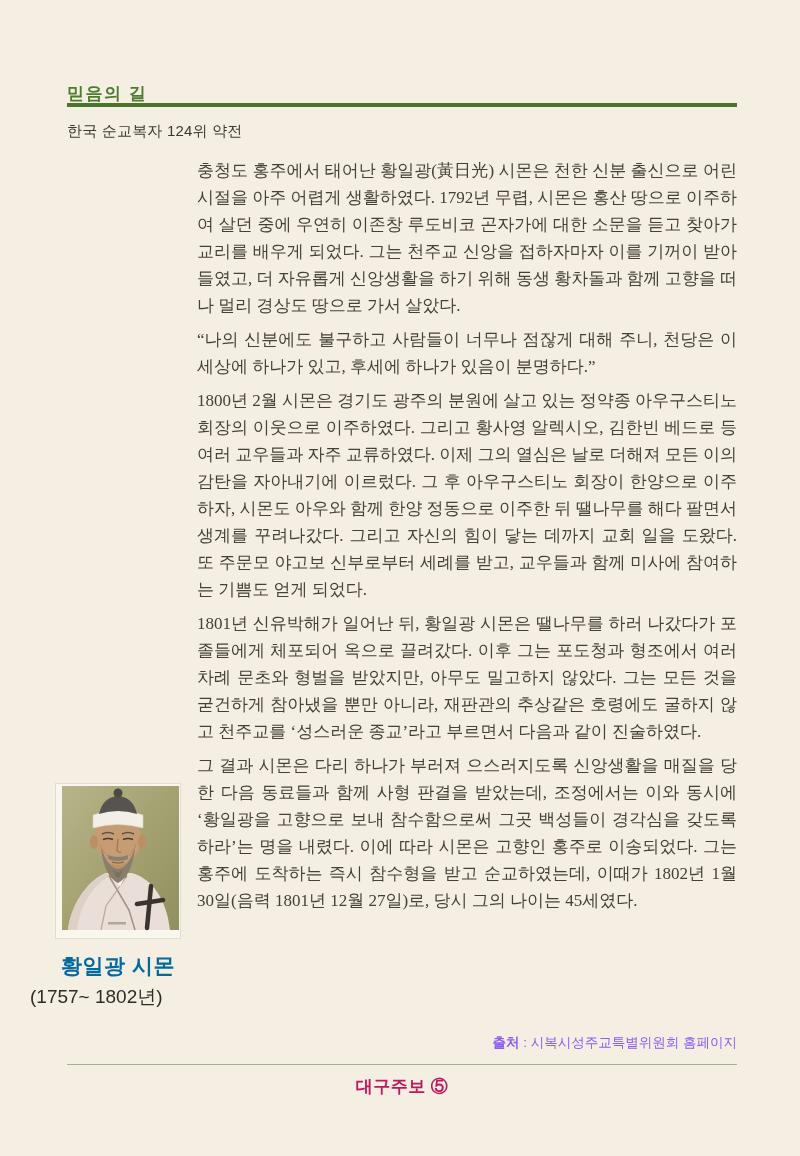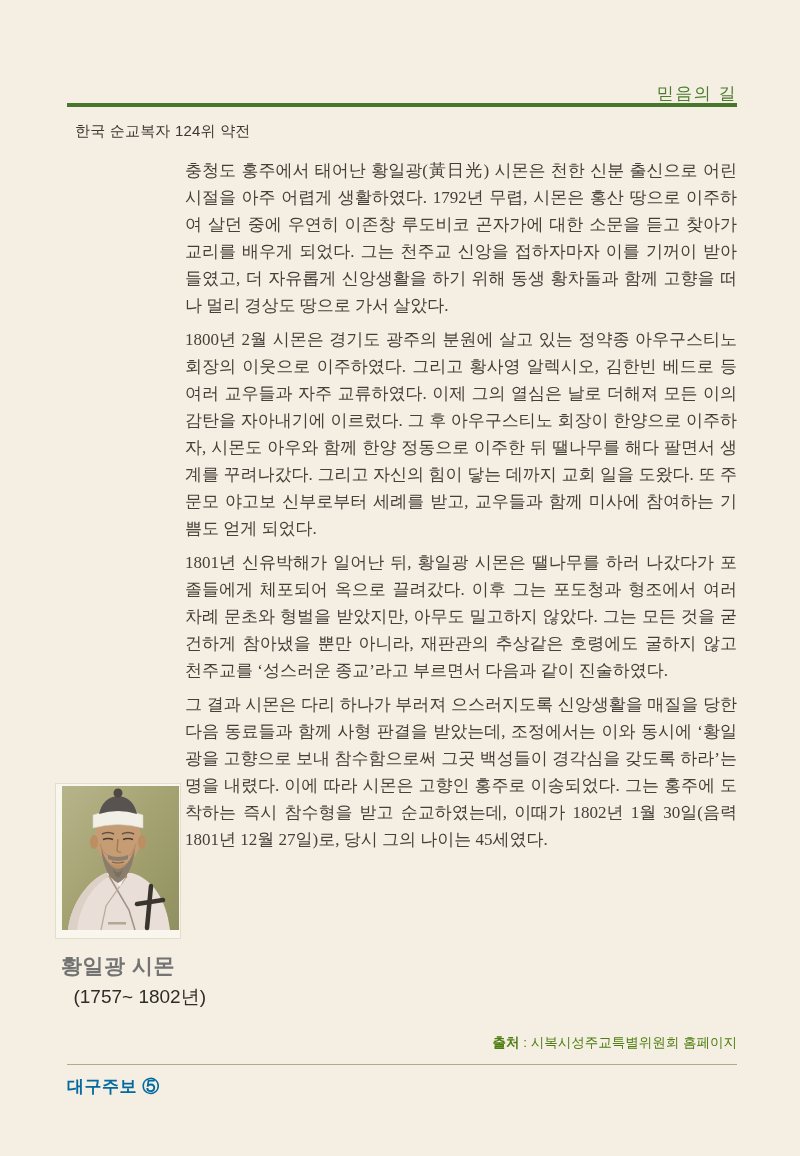--- a/index.html
+++ b/index.html
@@ -9,120 +9,119 @@
     height: 1156px;
     background: #f4efe2;
     font-family: "Liberation Sans", sans-serif;
     overflow: hidden;
   }
 
   
   .header-title {
     position: absolute;
     top: 82px; left: 67px; width: 670px;
-    text-align: right;
     font-size: 17px;
-    font-weight: normal;
+    font-weight: bold;
     letter-spacing: 1.5px;
     color: #4c7c2e;
   }
   .header-rule {
     position: absolute;
     top: 103px; left: 67px;
     width: 670px; height: 4px;
     background: #47762c;
   }
   .series-label {
     position: absolute;
     top: 122px; left: 67px;
     font-size: 15px;
     letter-spacing: 0.2px;
     color: #3b3833;
-    margin-left: 8px;
   }
 
   
   .article-body {
     position: absolute;
     top: 157px; left: 185px;
     width: 552px;
     font-family: "Liberation Serif", "DejaVu Serif", serif;
     font-size: 17px;
     line-height: 27px;
     text-align: justify;
     color: #443f38;
   }
-  .article-body p { margin: 0 0 7px 0; }
+  .article-body p { margin: 0 0 7px 12px; }
 
   
   figure.portrait {
     position: absolute;
     left: 56px; top: 784px;
     width: 124px; height: 154px;
     margin: 0;
     background: #f9f6ee;
     outline: 1px solid #e2ddcc;
   }
   .fig-name {
     position: absolute;
     left: 30px; top: 952px;
     width: 176px;
     text-align: center;
     font-size: 21px;
     font-weight: bold;
     letter-spacing: 0.5px;
-    color: #737373;
+    color: #0369a1;
   }
   .fig-years {
     position: absolute;
     left: 30px; top: 984px;
     width: 176px;
-    text-align: right;
+    text-align: left;
     font-size: 19px;
     color: #2f2c28;
   }
 
   
   .source-line {
     position: absolute;
     top: 1034px; left: 185px;
     width: 552px;
     text-align: right;
     font-size: 13.5px;
-    color: #4d7c0f;
+    color: #8b5cf6;
   }
   .source-line .src-label { font-weight: bold; }
   .footer-rule {
     position: absolute;
     top: 1064px; left: 67px;
     width: 670px; height: 1px;
     background: #a9af8c;
   }
   .publication-footer {
     position: absolute;
     top: 1075px; left: 67px;
     width: 670px;
-    text-align: left;
+    text-align: center;
     font-size: 17px;
     font-weight: bold;
     letter-spacing: 0.5px;
-    color: #0369a1;
+    color: #be185d;
   }
 </style>
 </head>
 <body>
 
 <div class="page">
 
   <div class="header-title">믿음의 길</div>
   <div class="header-rule"></div>
   <div class="series-label">한국 순교복자 124위 약전</div>
 
   <div class="article-body">
     <p>충청도 홍주에서 태어난 황일광(黃日光) 시몬은 천한 신분 출신으로 어린 시절을 아주 어렵게 생활하였다. 1792년 무렵, 시몬은 홍산 땅으로 이주하여 살던 중에 우연히 이존창 루도비코 곤자가에 대한 소문을 듣고 찾아가 교리를 배우게 되었다. 그는 천주교 신앙을 접하자마자 이를 기꺼이 받아들였고, 더 자유롭게 신앙생활을 하기 위해 동생 황차돌과 함께 고향을 떠나 멀리 경상도 땅으로 가서 살았다.</p>
+    <p>“나의 신분에도 불구하고 사람들이 너무나 점잖게 대해 주니, 천당은 이 세상에 하나가 있고, 후세에 하나가 있음이 분명하다.”</p>
     <p>1800년 2월 시몬은 경기도 광주의 분원에 살고 있는 정약종 아우구스티노 회장의 이웃으로 이주하였다. 그리고 황사영 알렉시오, 김한빈 베드로 등 여러 교우들과 자주 교류하였다. 이제 그의 열심은 날로 더해져 모든 이의 감탄을 자아내기에 이르렀다. 그 후 아우구스티노 회장이 한양으로 이주하자, 시몬도 아우와 함께 한양 정동으로 이주한 뒤 땔나무를 해다 팔면서 생계를 꾸려나갔다. 그리고 자신의 힘이 닿는 데까지 교회 일을 도왔다. 또 주문모 야고보 신부로부터 세례를 받고, 교우들과 함께 미사에 참여하는 기쁨도 얻게 되었다.</p>
     <p>1801년 신유박해가 일어난 뒤, 황일광 시몬은 땔나무를 하러 나갔다가 포졸들에게 체포되어 옥으로 끌려갔다. 이후 그는 포도청과 형조에서 여러 차례 문초와 형벌을 받았지만, 아무도 밀고하지 않았다. 그는 모든 것을 굳건하게 참아냈을 뿐만 아니라, 재판관의 추상같은 호령에도 굴하지 않고 천주교를 ‘성스러운 종교’라고 부르면서 다음과 같이 진술하였다.</p>
     <p>그 결과 시몬은 다리 하나가 부러져 으스러지도록 신앙생활을 매질을 당한 다음 동료들과 함께 사형 판결을 받았는데, 조정에서는 이와 동시에 ‘황일광을 고향으로 보내 참수함으로써 그곳 백성들이 경각심을 갖도록 하라’는 명을 내렸다. 이에 따라 시몬은 고향인 홍주로 이송되었다. 그는 홍주에 도착하는 즉시 참수형을 받고 순교하였는데, 이때가 1802년 1월 30일(음력 1801년 12월 27일)로, 당시 그의 나이는 45세였다.</p>
   </div>
 
   <figure class="portrait">
     <svg width="124" height="154" viewBox="0 0 124 154" xmlns="http://www.w3.org/2000/svg" aria-hidden="true">
       <defs>
         <linearGradient id="bgGrad" x1="0" y1="0" x2="1" y2="1">
           <stop offset="0" stop-color="#b7b48b"></stop>

